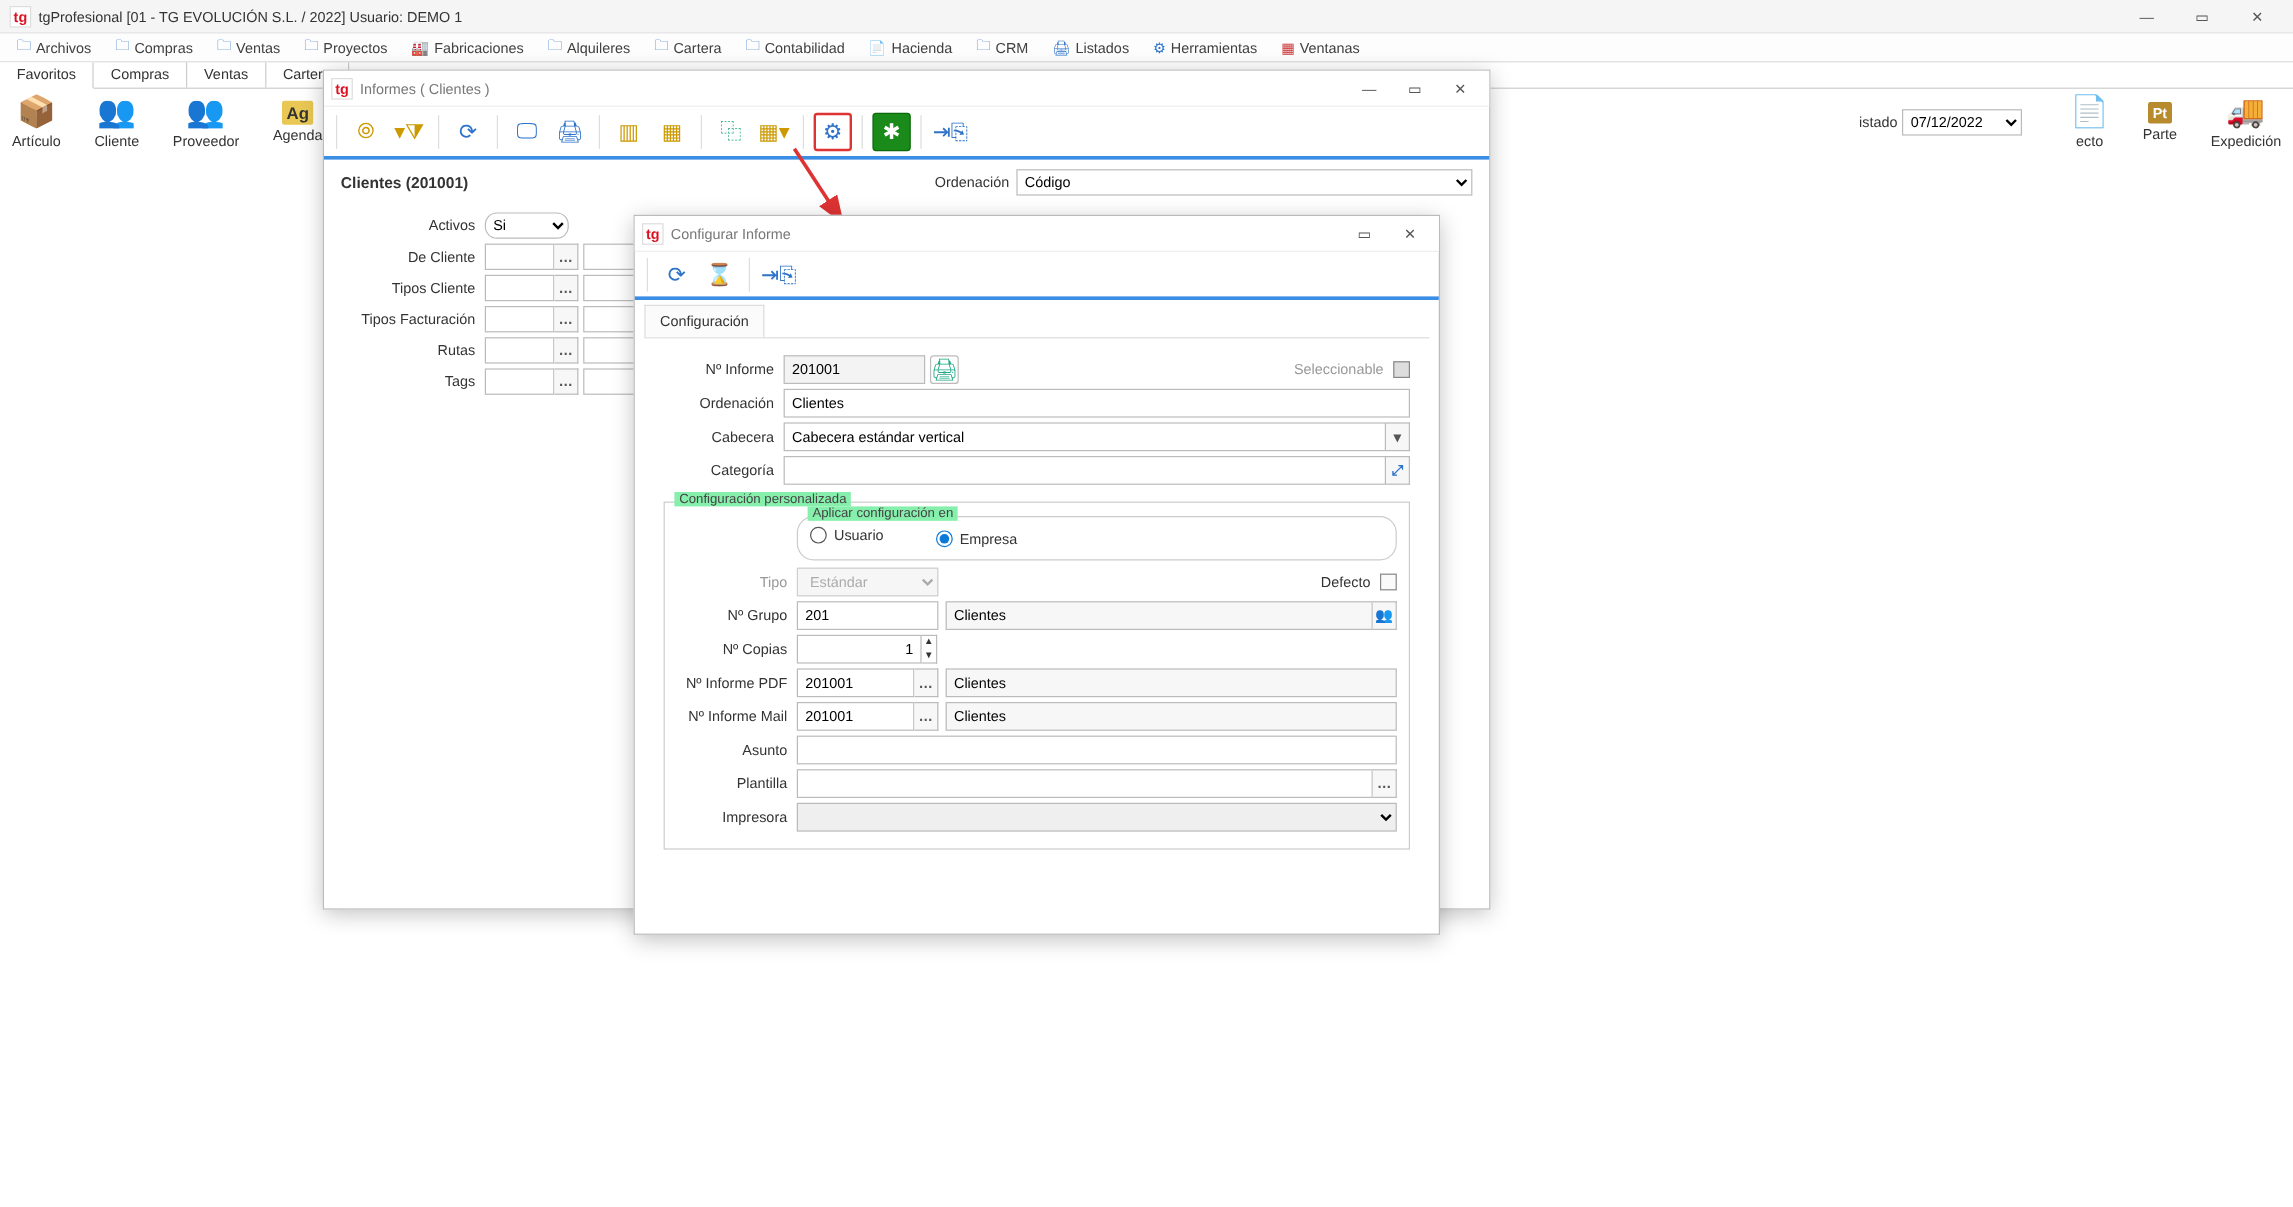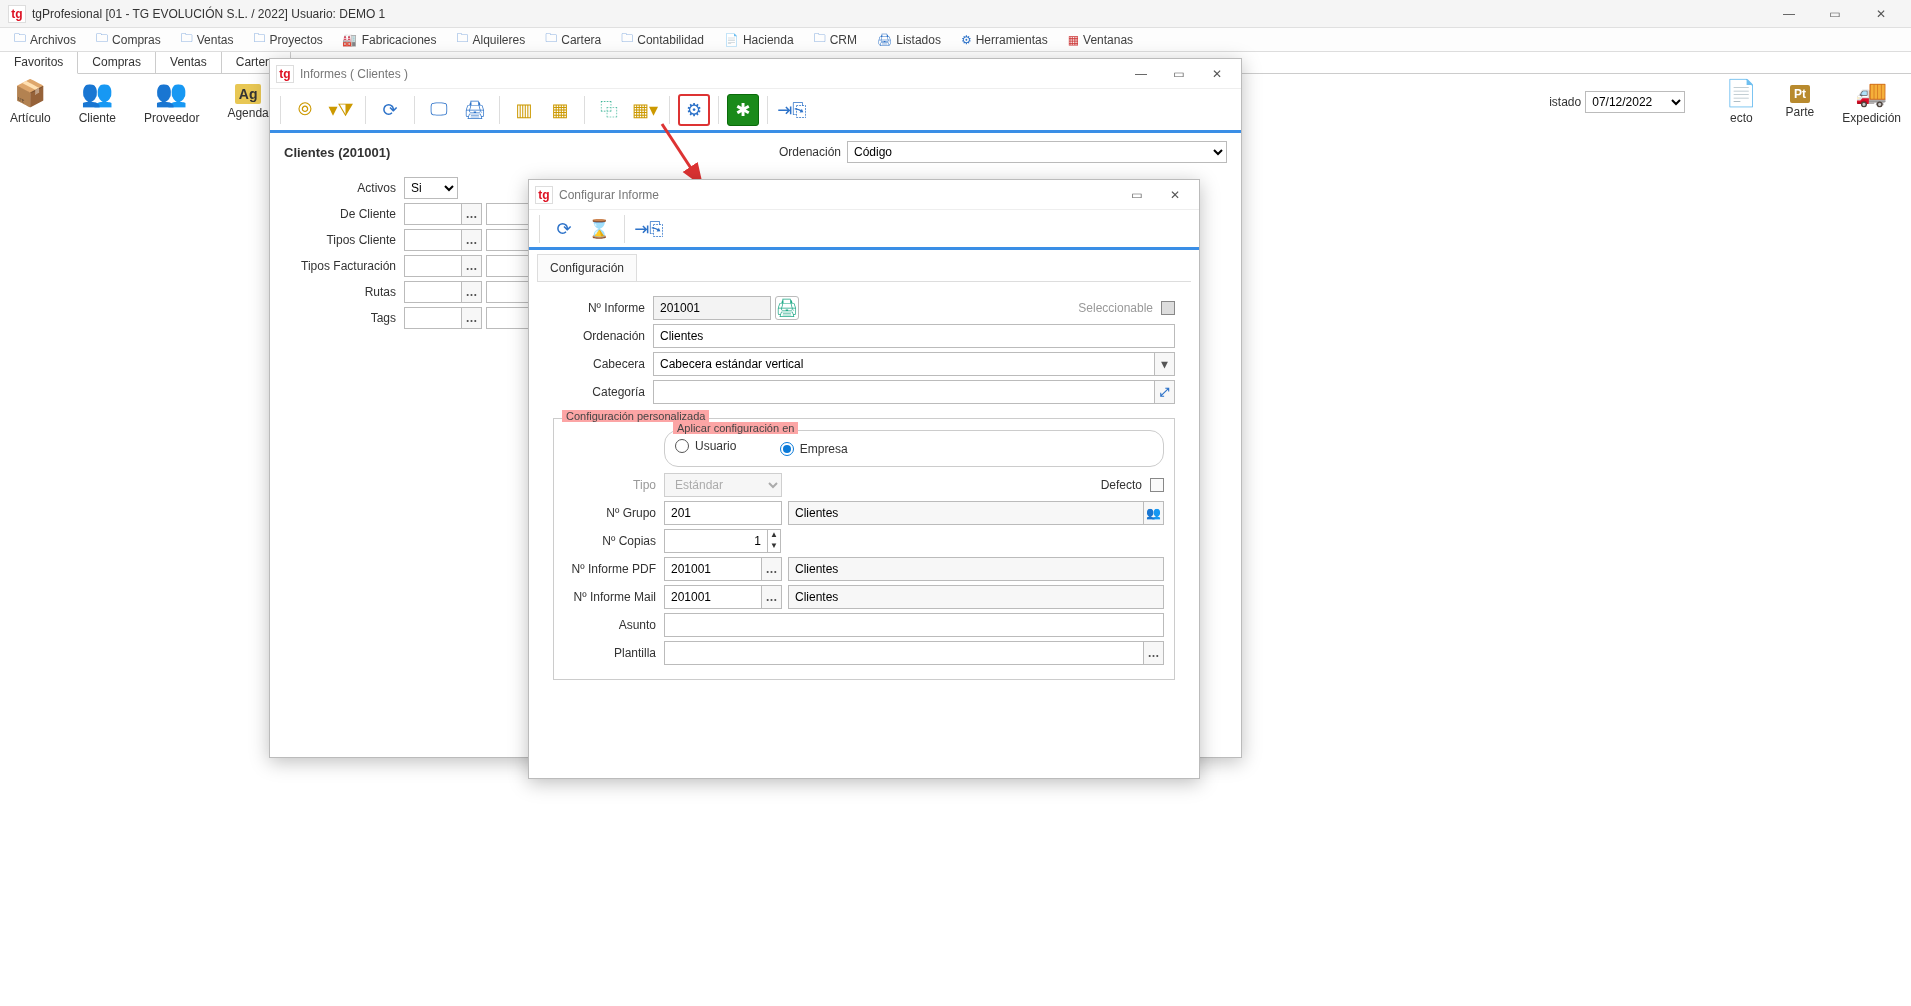--- a/index.html
+++ b/index.html
@@ -36,21 +36,21 @@
 .dots{width:20px;border:1px solid #bbb;border-left:none;height:22px;display:flex;align-items:center;justify-content:center;font-weight:bold;color:#555;background:#f7f7f7;}
 select.smallin{padding:0 2px;}
 .arrow-annot{position:absolute;left:658px;top:120px;pointer-events:none;}
 .dlg{ }
 .sect-title{background:#fbfbfb;border:1px solid #ddd;border-bottom:none;display:inline-block;padding:6px 12px;margin-top:4px;}
 .sect-body{border-top:1px solid #ddd;padding:10px 16px;}
 .dlg .formrow label{width:100px;}
 .dlg input[type=text], .dlg select{height:24px;border:1px solid #bbb;padding:0 6px;}
 .dlg .wide{flex:1;}
 .grp{border:1px solid #ccc;padding:8px 10px 10px;margin:8px 0 6px;position:relative;}
-.grp>.legend{position:absolute;top:-9px;left:8px;background:#fca5a5;padding:0 4px;color:#444;font-size:11px;}
+.grp>.legend{position:absolute;top:-9px;left:8px;background:#86efac;padding:0 4px;color:#444;font-size:11px;}
 .radio{display:inline-flex;align-items:center;gap:6px;margin-right:40px;justify-content:space-between;}
 .radio .dot{width:14px;height:14px;border:1px solid #555;border-radius:50%;display:inline-flex;align-items:center;justify-content:center;}
 .radio.sel .dot{border-color:#0a7ad9;}
 .radio.sel .dot::after{content:"";width:8px;height:8px;background:#0a7ad9;border-radius:50%;}
 .chk{width:14px;height:14px;border:1px solid #888;background:#fafafa;display:inline-block;}
 .muted{color:#999;}
 svg{display:block;}
 .ic-gear{color:#2e73c9;}
 .ic-star{background:#1a8a1a;color:#fff;border:1px solid #0a6a0a;}
 </style>
@@ -201,21 +201,21 @@
   <div class="body1">
     <div style="display:flex;align-items:center;">
       <b style="font-size:13px;">Clientes (201001)</b>
       <div style="flex:1"></div>
       <span style="margin-right:6px;">Ordenación</span>
       <select class="smallin" style="width:380px;"><option>Código</option></select>
     </div>
     <div style="height:10px;"></div>
     <div class="formrow">
         <label>Activos</label>
-        <select class="smallin" style="width:54px;"><option>Si</option></select>
+        <select class="smallin" style="width:70px;border-radius:10px;"><option>Si</option></select>
       </div>
     <div class="formrow">
         <label>De Cliente</label>
         <input class="smallin" style="width: 58px;">
         <div class="dots">…</div>
         <input class="smallin" style="width: 70px; margin-left: 4px;">
       </div>
     <div class="formrow">
         <label>Tipos Cliente</label>
         <input class="smallin" style="width: 58px;">
@@ -344,16 +344,20 @@
         </div>
         <div class="formrow">
           <label>Asunto</label>
           <input type="text" class="wide" style="">
         </div>
         <div class="formrow">
           <label>Plantilla</label>
           <input type="text" class="wide" style="">
           <div class="dots" style="height:24px;">…</div>
         </div>
+        <div class="formrow">
+          <label>Impresora</label>
+          <select class="wide"><option></option></select>
+        </div>
       </div>
     </div>
   </div>
 </div>
 
 </body></html>

